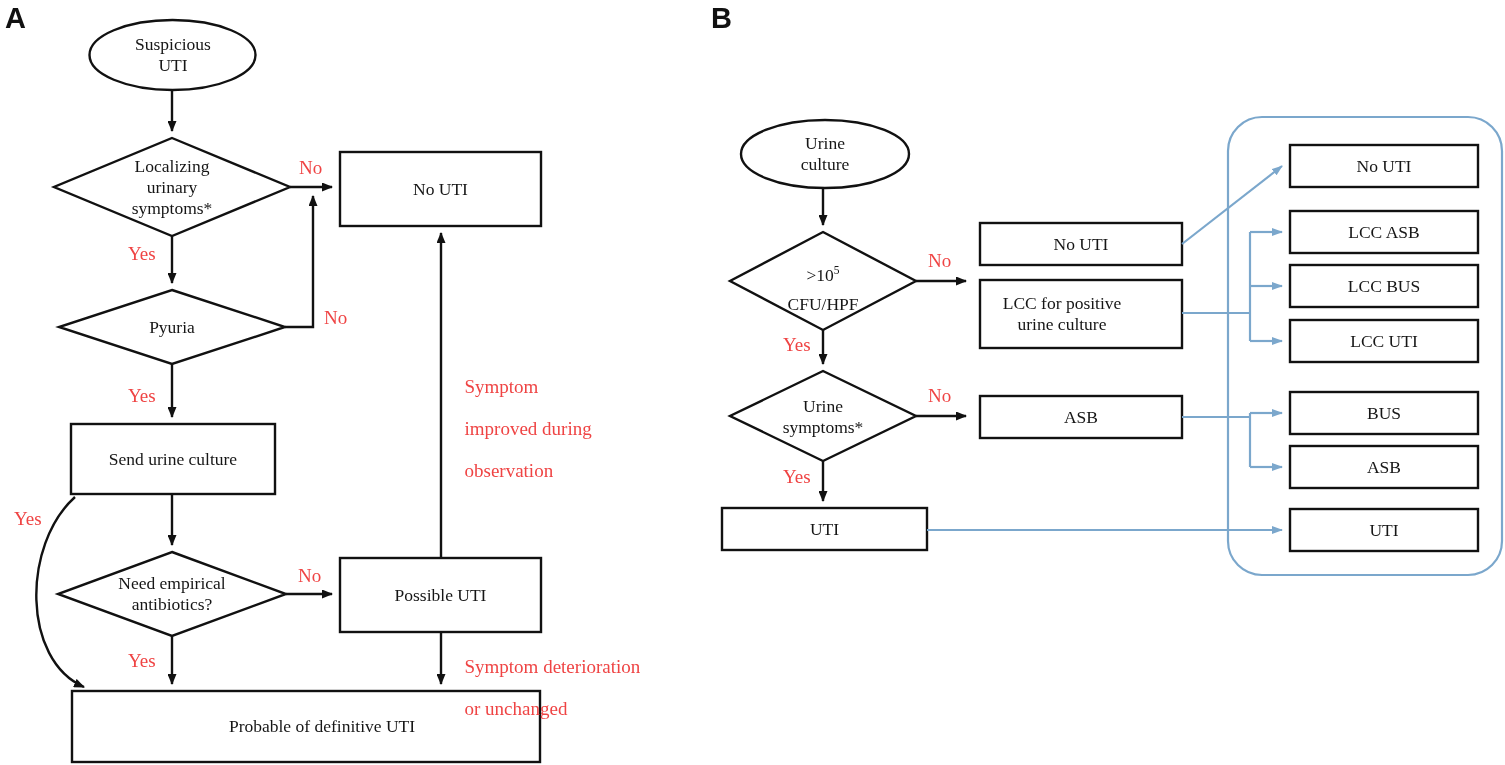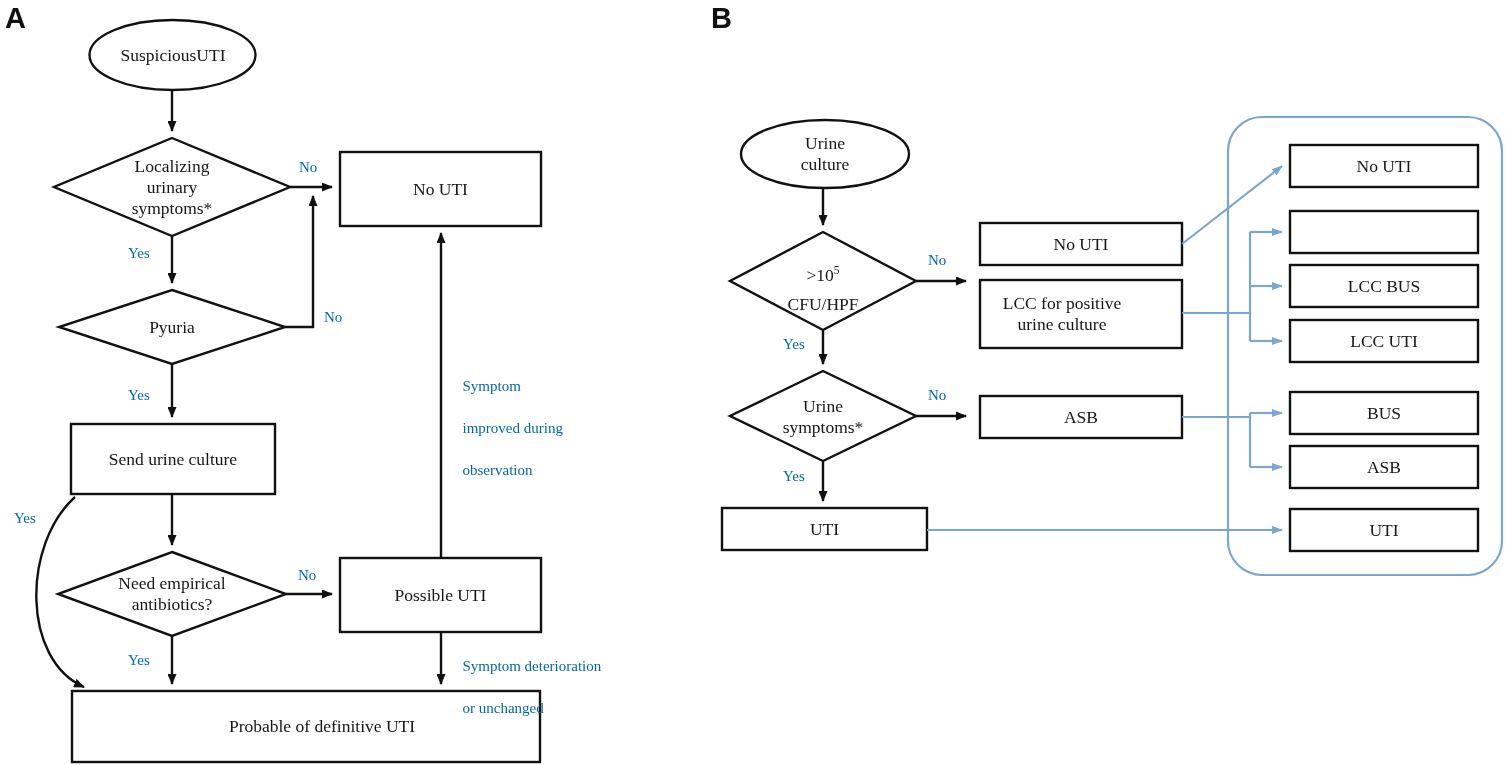--- a/index.html
+++ b/index.html
@@ -5,21 +5,21 @@
   html,body{margin:0;padding:0;background:#ffffff;}
   body{width:1505px;height:765px;position:relative;overflow:hidden;
        font-family:"Liberation Serif","DejaVu Serif",serif;color:#1a1a1a;}
   #stage{position:absolute;left:0;top:0;width:1505px;height:765px;}
   svg#canvas{position:absolute;left:0;top:0;width:1505px;height:765px;}
   .panel-label{position:absolute;font-family:"Liberation Sans","DejaVu Sans",sans-serif;
                font-weight:bold;font-size:29px;line-height:29px;color:#111;}
   .nodetext{position:absolute;display:flex;align-items:center;justify-content:center;
             text-align:center;font-size:17.5px;line-height:21px;color:#161616;
             pointer-events:none;}
-  .edgelabel{position:absolute;font-size:15px;line-height:21px;color:#0369a1;
+  .edgelabel{position:absolute;font-size:19px;line-height:21px;color:#ef4444;
              white-space:pre;}
   .sup{font-size:11.5px;vertical-align:super;line-height:0;}
 </style>
 </head>
 <body>
 
 <div id="stage">
 
 <svg id="canvas" viewBox="0 0 1505 765">
   <defs>
@@ -123,21 +123,21 @@
     <path d="M1250 413 L1282 413" marker-end="url(#arrowB)"></path>
     <path d="M1250 467 L1282 467" marker-end="url(#arrowB)"></path>
 
     <path d="M927 530 L1282 530" marker-end="url(#arrowB)"></path>
   </g>
 </svg>
 
 <div class="panel-label" style="left:5px;top:4px;">A</div>
 <div class="panel-label" style="left:711px;top:4px;">B</div>
 
-<div class="nodetext" style="left:90px;top:20px;width:166px;height:70px;flex-direction:row;">
+<div class="nodetext" style="left:90px;top:20px;width:166px;height:70px;flex-direction:column;">
   <span>Suspicious</span>
   <span>UTI</span>
 </div>
 
 <div class="nodetext" style="left:82px;top:152px;width:180px;height:70px;flex-direction:column;">
   <span>Localizing</span>
   <span>urinary</span>
   <span>symptoms*</span>
 </div>
 
@@ -195,20 +195,21 @@
 <div class="nodetext" style="left:980px;top:280px;width:164px;height:68px;flex-direction:column;">
   <span>LCC for positive</span>
   <span>urine culture</span>
 </div>
 
 <div class="nodetext" style="left:980px;top:396px;width:202px;height:42px;">ASB</div>
 
 <div class="nodetext" style="left:722px;top:508px;width:205px;height:42px;">UTI</div>
 
 <div class="nodetext" style="left:1290px;top:145px;width:188px;height:42px;">No UTI</div>
+<div class="nodetext" style="left:1290px;top:211px;width:188px;height:42px;">LCC ASB</div>
 <div class="nodetext" style="left:1290px;top:265px;width:188px;height:42px;">LCC BUS</div>
 <div class="nodetext" style="left:1290px;top:320px;width:188px;height:42px;border-radius:14px;">LCC UTI</div>
 <div class="nodetext" style="left:1290px;top:392px;width:188px;height:42px;">BUS</div>
 <div class="nodetext" style="left:1290px;top:446px;width:188px;height:42px;">ASB</div>
 <div class="nodetext" style="left:1290px;top:509px;width:188px;height:42px;">UTI</div>
 
 <div class="edgelabel" style="left:928px;top:250px;">No</div>
 <div class="edgelabel" style="left:783px;top:334px;">Yes</div>
 <div class="edgelabel" style="left:928px;top:385px;">No</div>
 <div class="edgelabel" style="left:783px;top:466px;">Yes</div>

